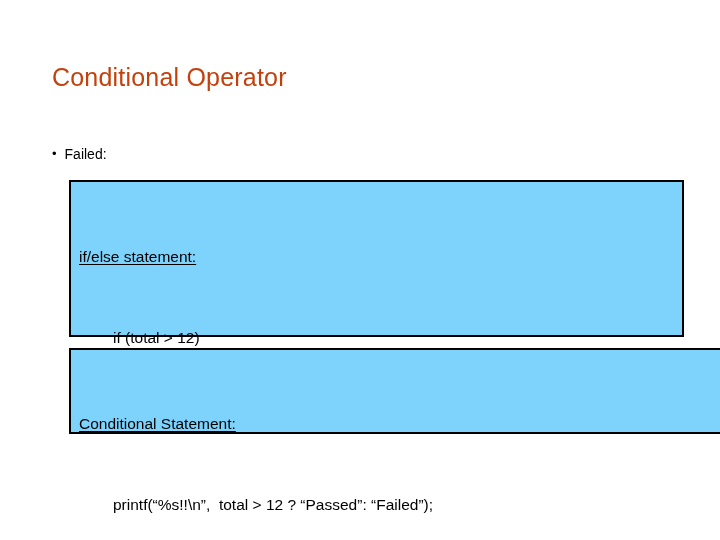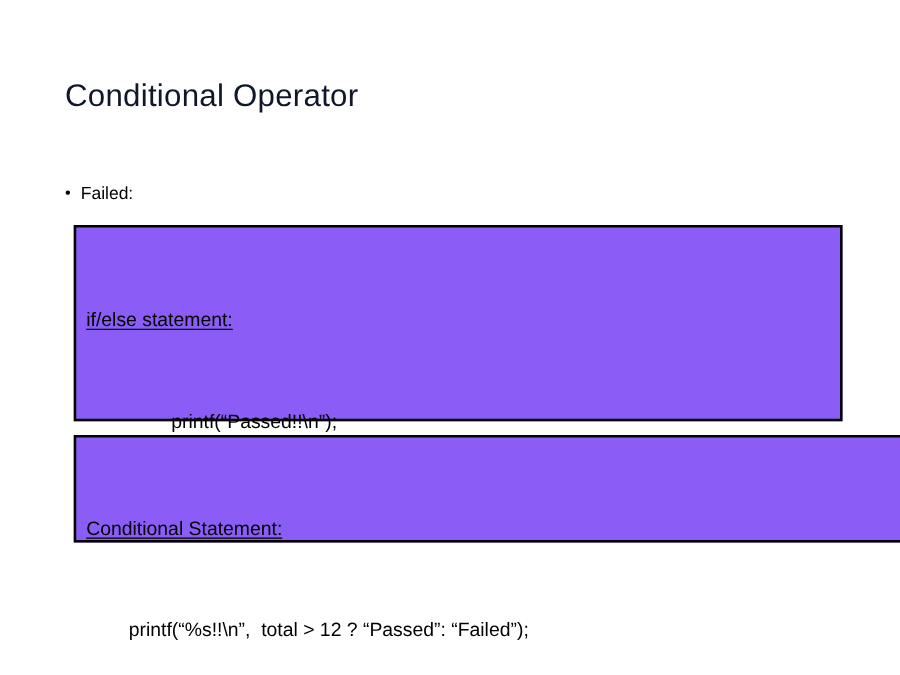--- a/index.html
+++ b/index.html
@@ -23,21 +23,21 @@
   }
 
   
   .slide-title {
     position: absolute;
     left: 52px;
     top: 64px;
     font-size: 25px;
     font-weight: 400;
     letter-spacing: 0.2px;
-    color: #0f172a;
+    color: #c2410c;
     white-space: nowrap;
     line-height: 1.1;
   }
 
   
   .bullet-row {
     position: absolute;
     left: 52px;
     top: 146px;
     display: flex;
@@ -51,23 +51,23 @@
   .bullet-dot {
     font-size: 13px;
     line-height: 1;
     position: relative;
     top: -1px;
   }
 
   
   .code-box {
     position: absolute;
-    left: 59px;
+    left: 69px;
     border: 2px solid #000000;
-    background: #8b5cf6;
+    background: #7dd3fc;
     box-sizing: border-box;
   }
   #box-ifelse {
     top: 180px;
     width: 615px;
     height: 157px;
   }
   #box-conditional {
     top: 348px;
     width: 701px;
@@ -103,20 +103,21 @@
   <div class="slide-title">Conditional Operator</div>
 
   <div class="bullet-row">
     <span class="bullet-dot">•</span>
     <span>Failed:</span>
   </div>
 
   <div class="code-box" id="box-ifelse">
     <div class="code-lines">
       <div class="code-line heading">if/else statement:</div>
+      <div class="code-line indent-1">if (total &gt; 12)</div>
       <div class="code-line indent-2">printf(“Passed!!\n”);</div>
       
     </div>
   </div>
 
   <div class="code-box" id="box-conditional">
     <div class="code-lines">
       <div class="code-line heading">Conditional Statement:</div>
       <div class="code-line indent-1">printf(“%s!!\n”,  total &gt; 12 ? “Passed”: “Failed”);</div>
     </div>

